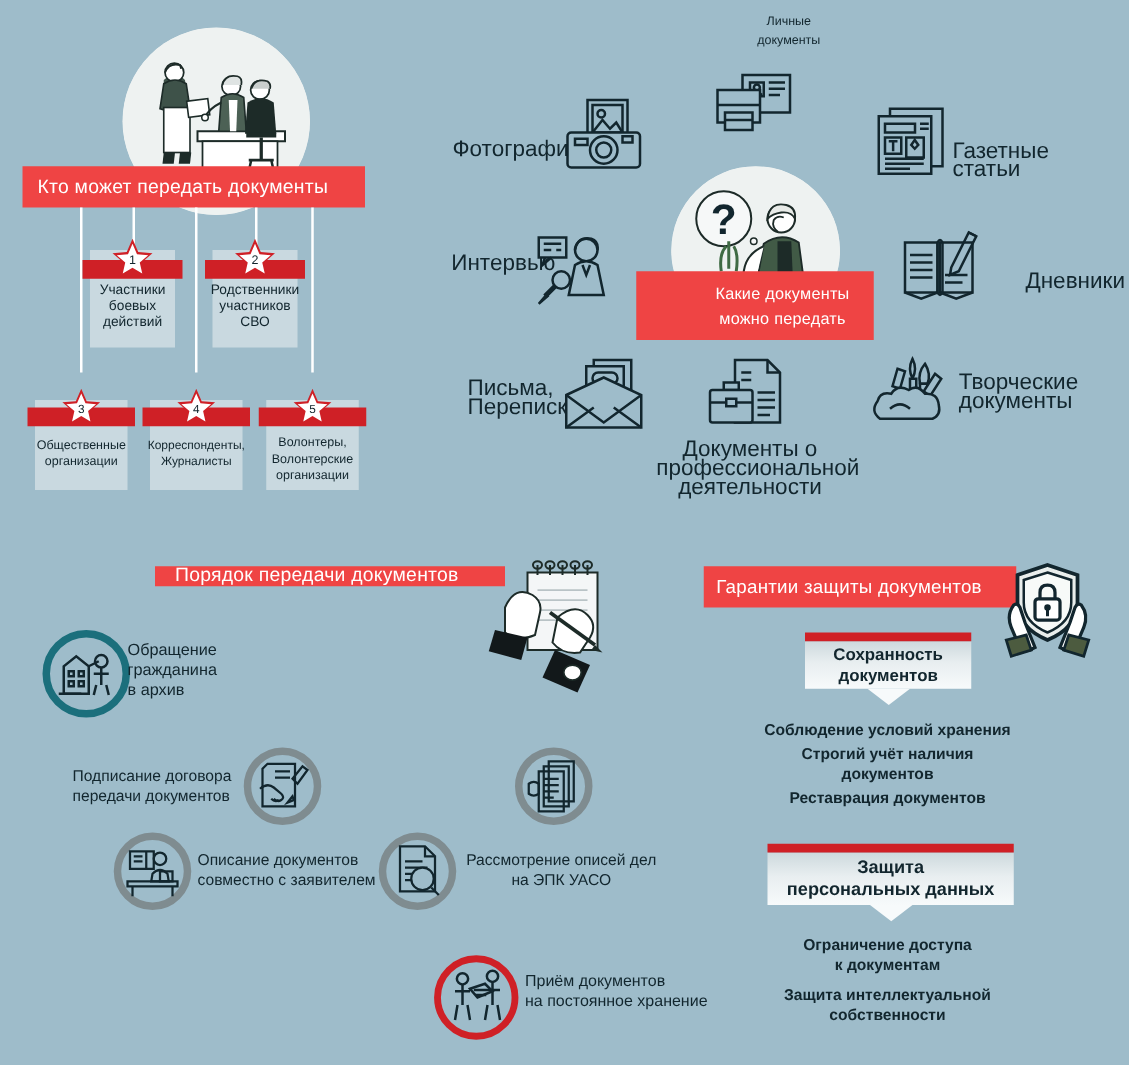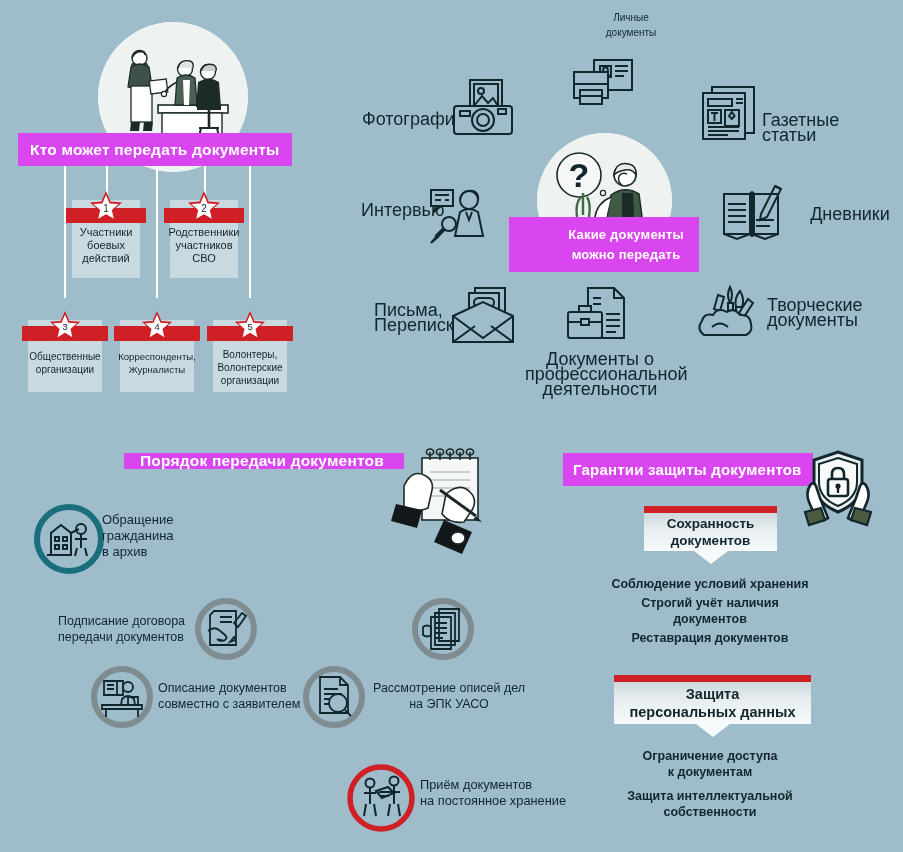--- a/index.html
+++ b/index.html
@@ -9,23 +9,23 @@
     font-family:"Liberation Sans","DejaVu Sans",sans-serif;
     color:#12262e;
     overflow:hidden;
     position:relative;
   }
   #root{position:relative;width:903px;height:852px;}
   .abs{position:absolute;}
 
   
   .banner{
-    background:#d946ef;
+    background:#ef4444;
     color:#ffffff;
-    font-weight:bold;
+    font-weight:normal;
     display:flex;align-items:center;
     letter-spacing:.2px;
     box-sizing:border-box;
   }
   .banner.center{justify-content:center;text-align:center;}
 
   
   .photo-circle{
     border-radius:50%;
     background:#eef2f1;
@@ -257,21 +257,21 @@
       <circle cx="42" cy="12" r="9" fill="#9ebcca"></circle>
       <path d="M33 12 q2 -11 13 -9 q6 2 5 9"></path>
       <path d="M33 24 q9 -6 18 0 l5 24 h-28z" fill="#9ebcca"></path>
       <path d="M39 24 l3 8 l3 -8"></path>
       <circle cx="22" cy="36" r="7" fill="#9ebcca"></circle>
       <path d="M17 41 l-8 8" stroke-width="4"></path>
       <path d="M10 48 l-6 7 l7 -6z"></path>
     </svg>
   </div>
 
-  <div class="ilabel" style="left:800px;top:207px;width:100px;text-align:center;">Дневники</div>
+  <div class="ilabel" style="left:800px;top:217px;width:100px;text-align:right;">Дневники</div>
   <div class="abs" style="left:720px;top:180px;">
     <svg width="66" height="62" viewBox="0 0 66 62" fill="none" stroke="#12262e" stroke-width="2">
       <path d="M4 14 h26 v40 h-26z" fill="#9ebcca"></path>
       <path d="M32 14 h26 v40 h-26z" fill="#9ebcca"></path>
       <path d="M30 14 q2 -4 4 0 v40 q-2 4 -4 0z"></path>
       <path d="M8 24 h18 M8 30 h18 M8 36 h18 M8 42 h18"></path>
       <path d="M36 40 h18 M36 46 h14"></path>
       <path d="M41 34 l14 -28 l6 3 l-14 28 l-7 3z"></path>
       <path d="M55 6 l6 3"></path>
       <path d="M4 54 l13 5 l13 -5 M32 54 l13 5 l13 -5"></path>

